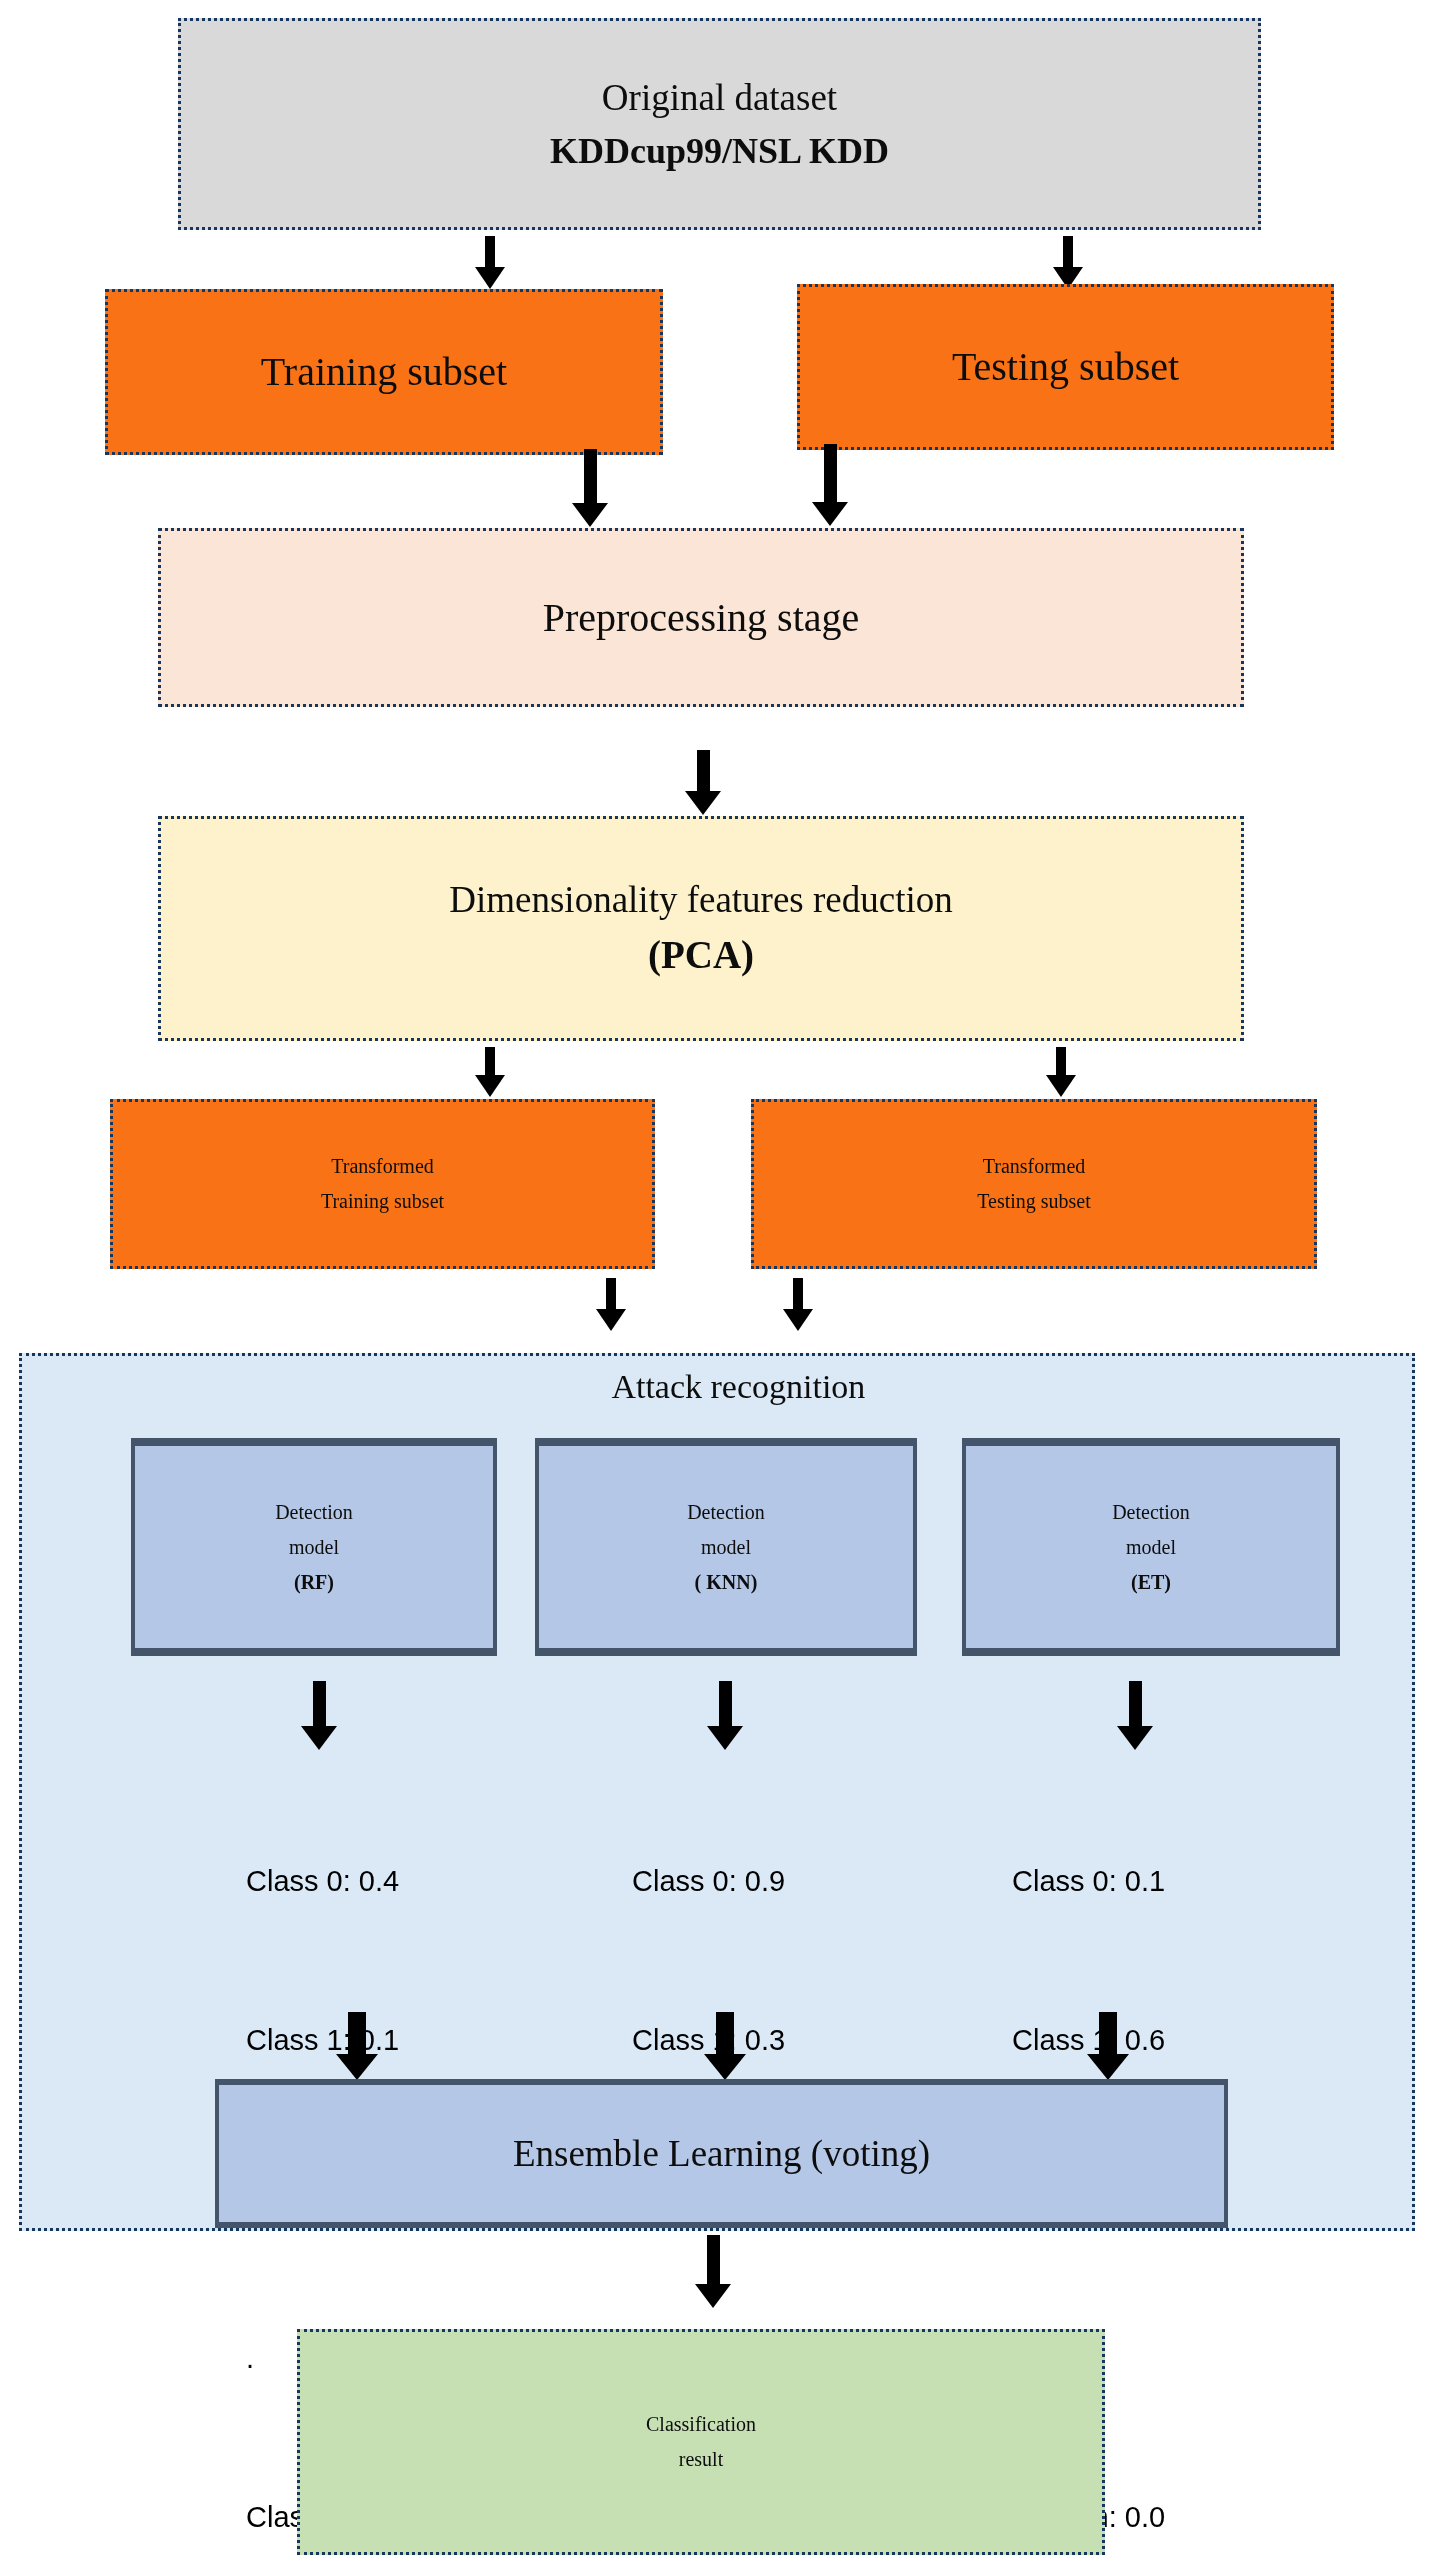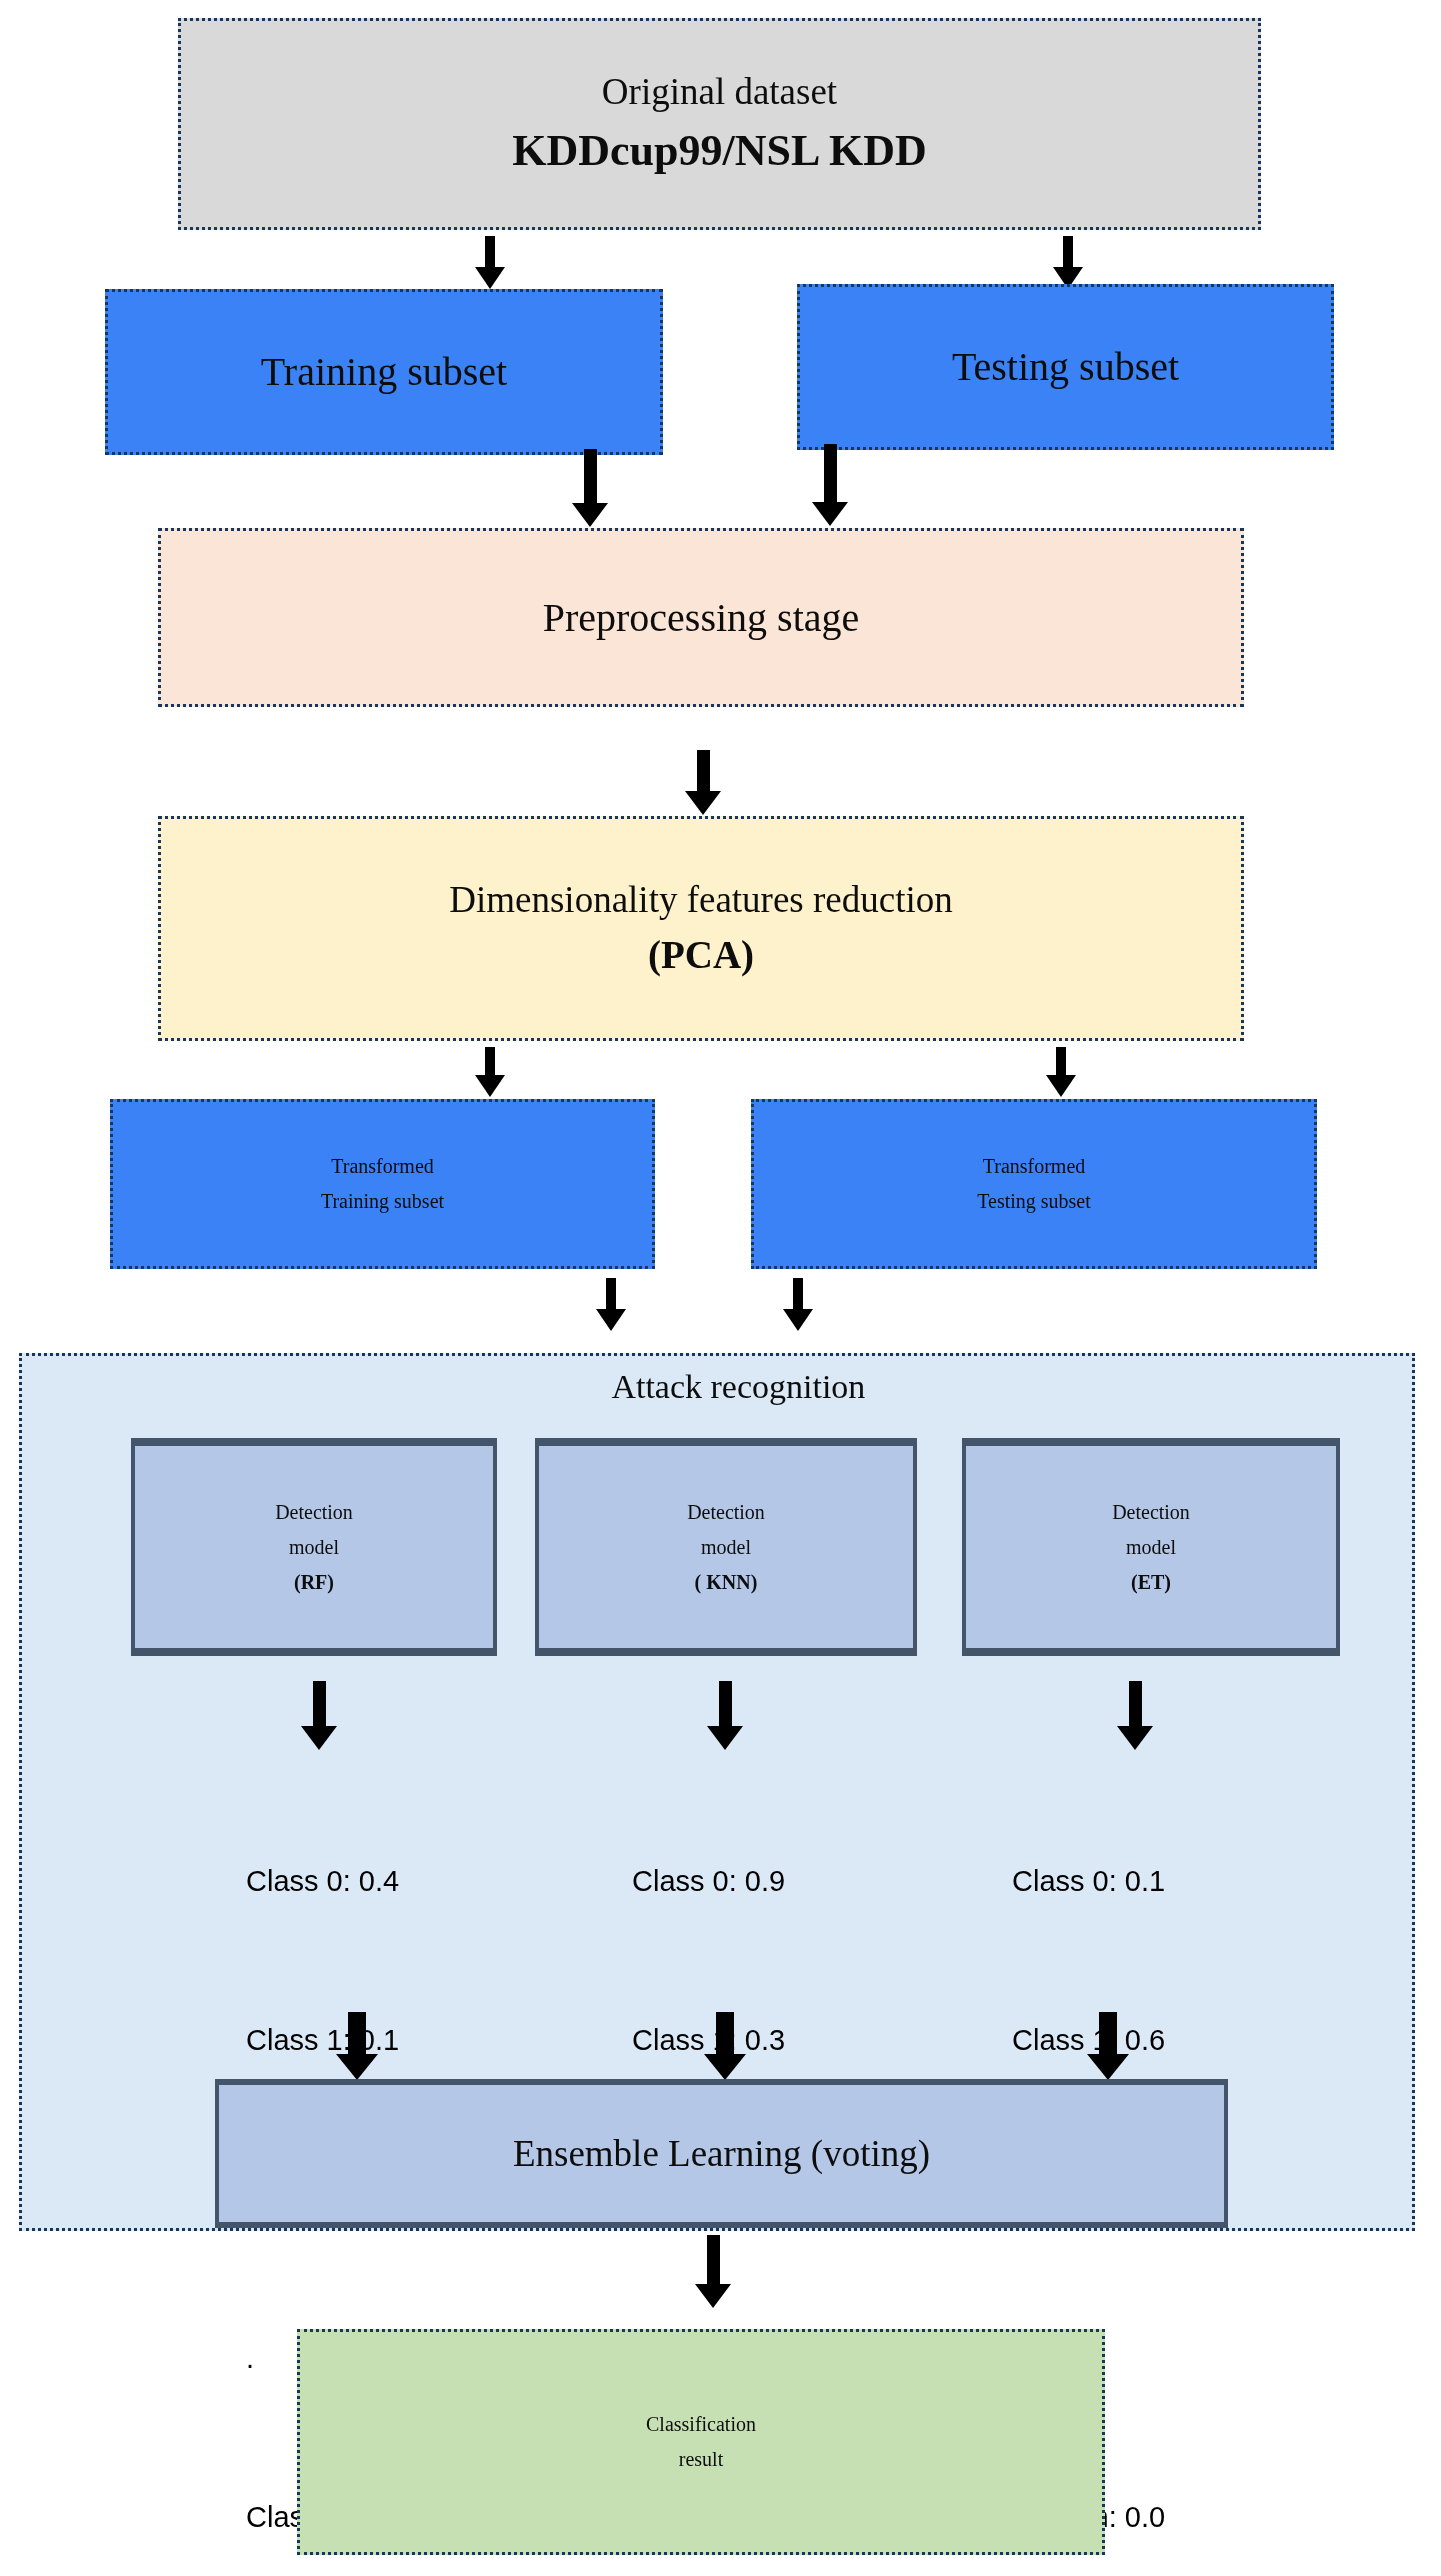--- a/index.html
+++ b/index.html
@@ -17,21 +17,21 @@
     box-sizing:border-box;
     display:flex;
     flex-direction:column;
     align-items:center;
     justify-content:center;
     text-align:center;
   }
   .dotted{border:3.2px dotted #17365d;}
   .solidbox{border-style:solid;border-color:#44546a;}
   .gray{background:#d9d9d9;}
-  .white{background:#3b82f6;}
+  .white{background:#f97316;}
   .peach{background:#fbe5d6;}
   .yellow{background:#fdf2cc;}
   .ltblue{background:#dbe9f6;}
   .blue{background:#b4c7e7;}
   .green{background:#c6e0b4;}
   .t46{font-size:37px;line-height:1.45;}
   .t50{font-size:40px;line-height:1.4;}
   .t40{font-size:20px;line-height:1.75;}
   .bold{font-weight:bold;}
   
@@ -70,21 +70,21 @@
   }
   .container-label-wrap{position:absolute;left:19.4px;top:1353px;width:1396px;height:878px;padding-left:14px;}
 </style>
 </head>
 <body>
 
 <div class="canvas">
 
   <div class="box dotted gray t46" style="left:178px;top:18px;width:1083px;height:212px;">
     <div>Original dataset</div>
-    <div class="bold" style="font-size:44px;">KDDcup99/NSL KDD</div>
+    <div class="bold" style="font-size:36px;">KDDcup99/NSL KDD</div>
   </div>
 
   <div class="arrow ar-s" style="left:466px;top:236px;height:53px;">
     <div class="stem"></div>
     <div class="head"></div>
   </div>
   <div class="arrow ar-s" style="left:1044px;top:236px;height:53px;">
     <div class="stem"></div>
     <div class="head"></div>
   </div>

